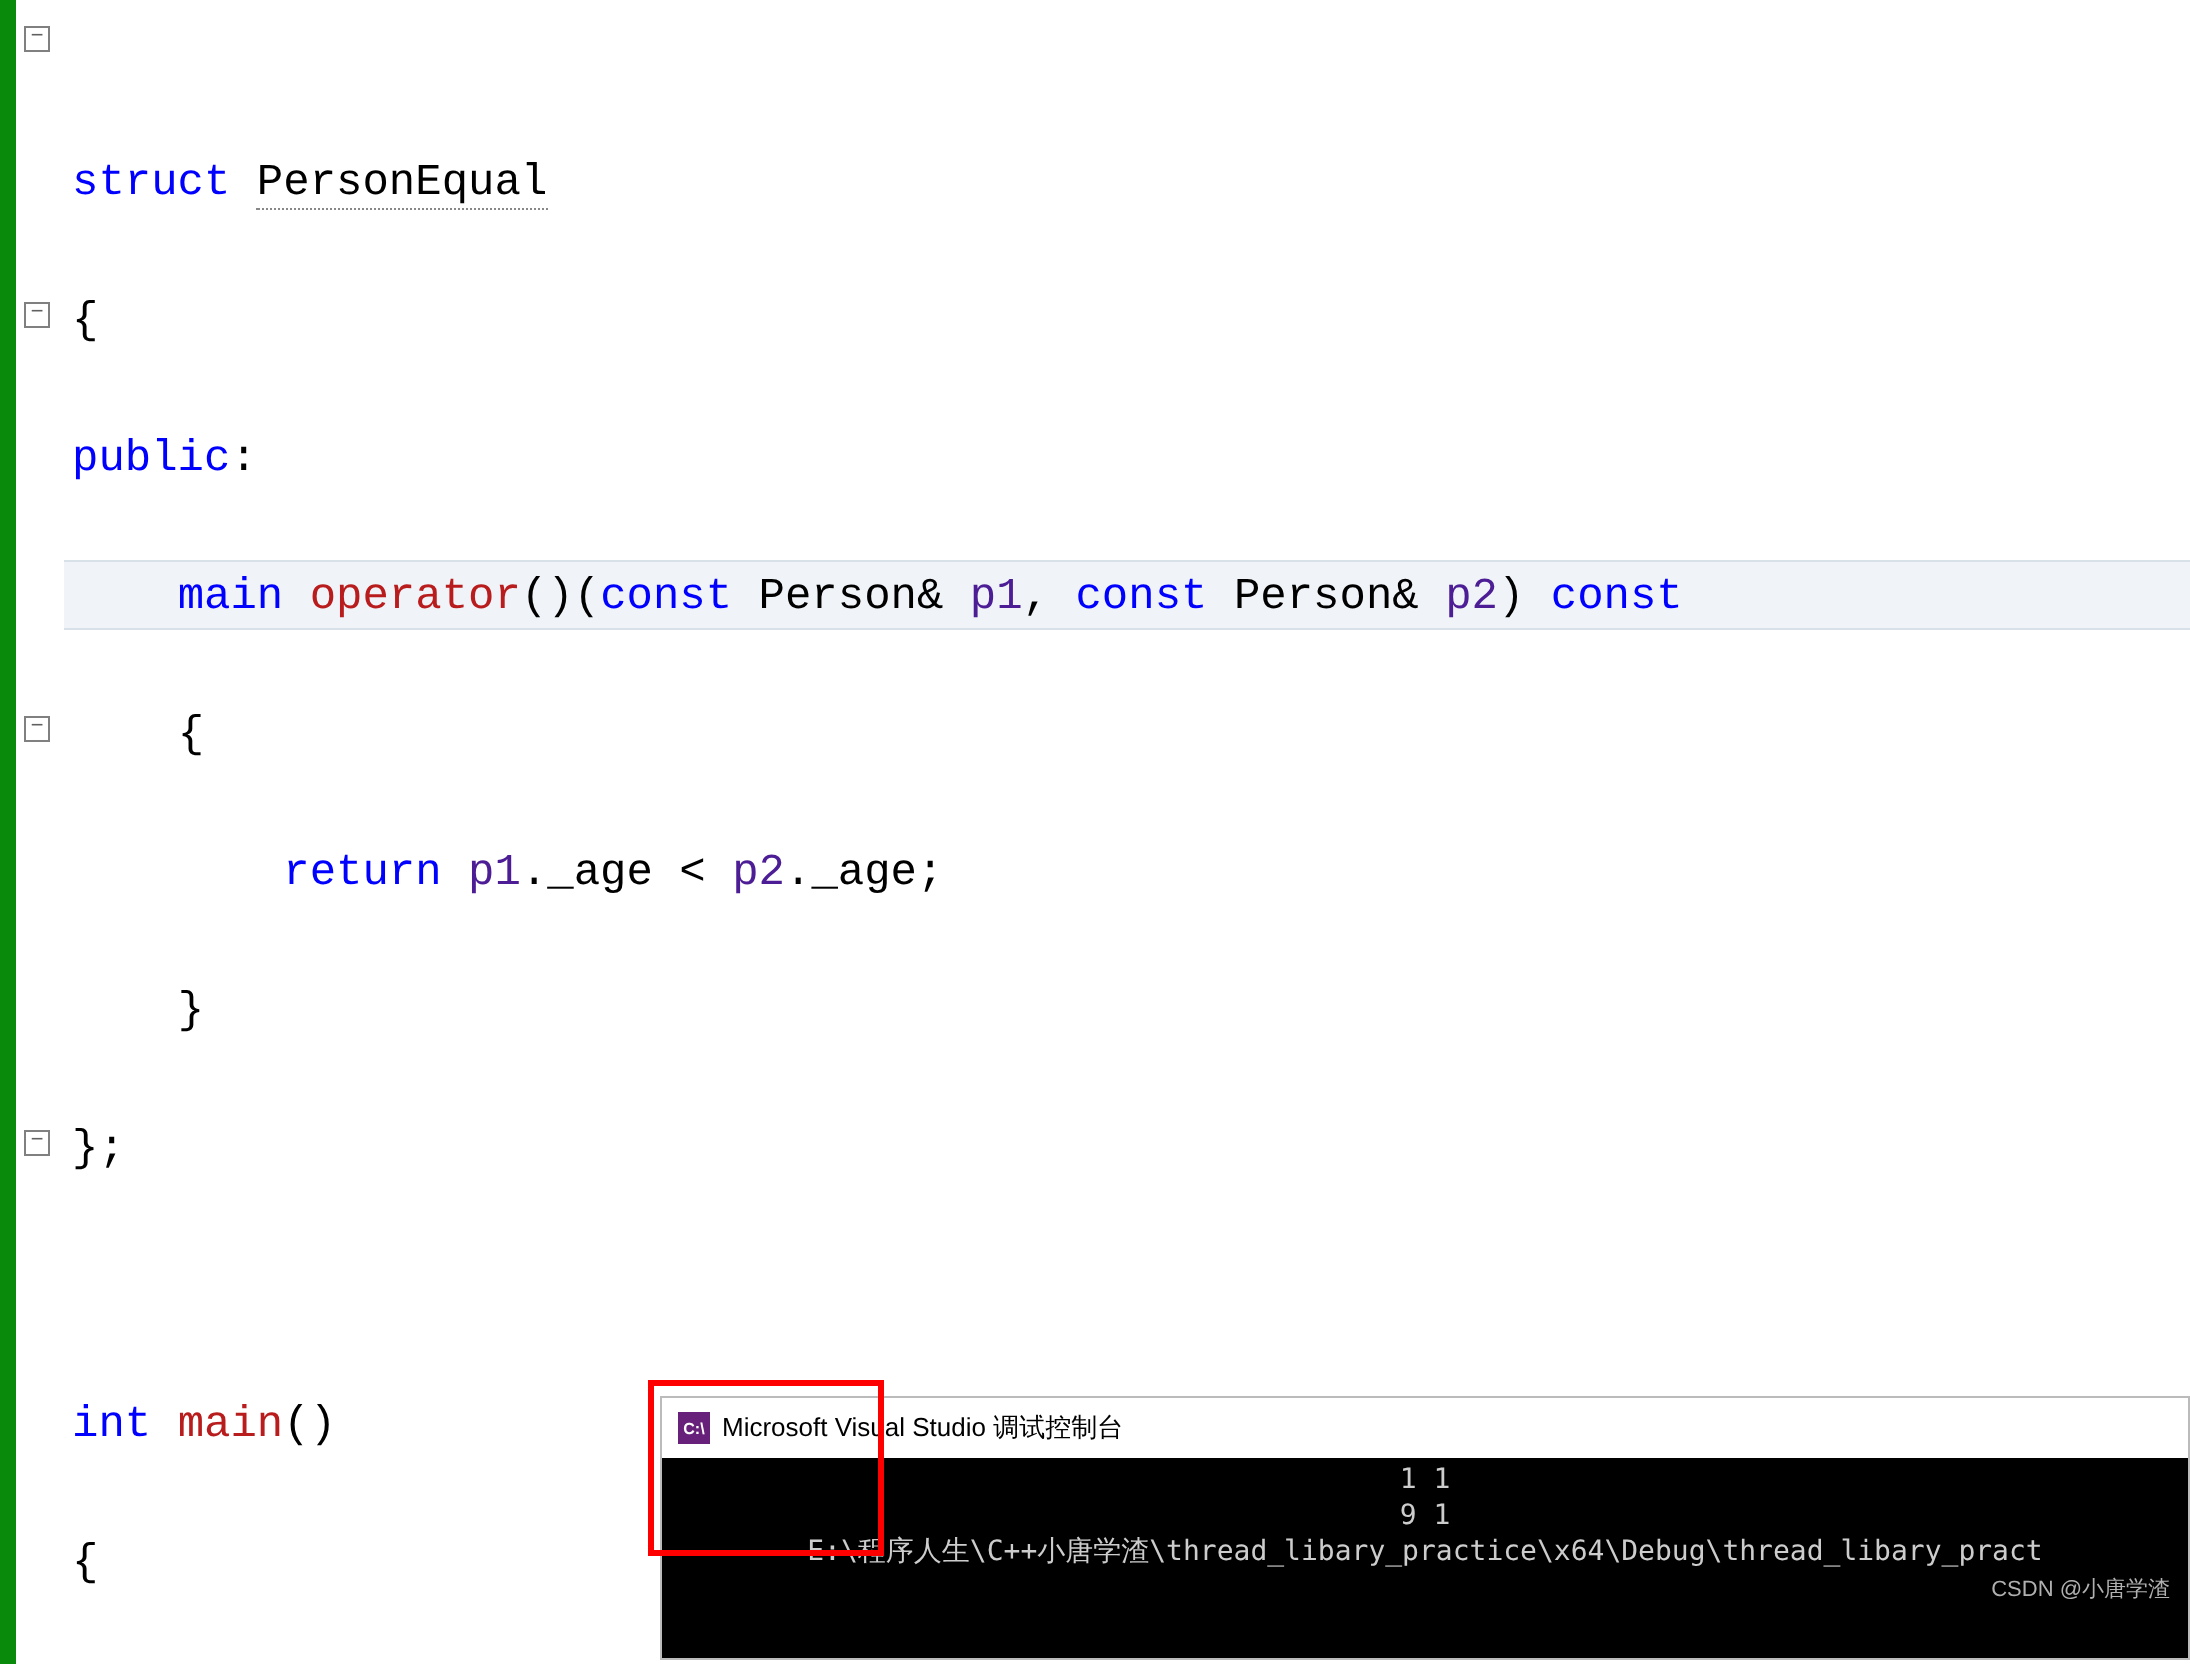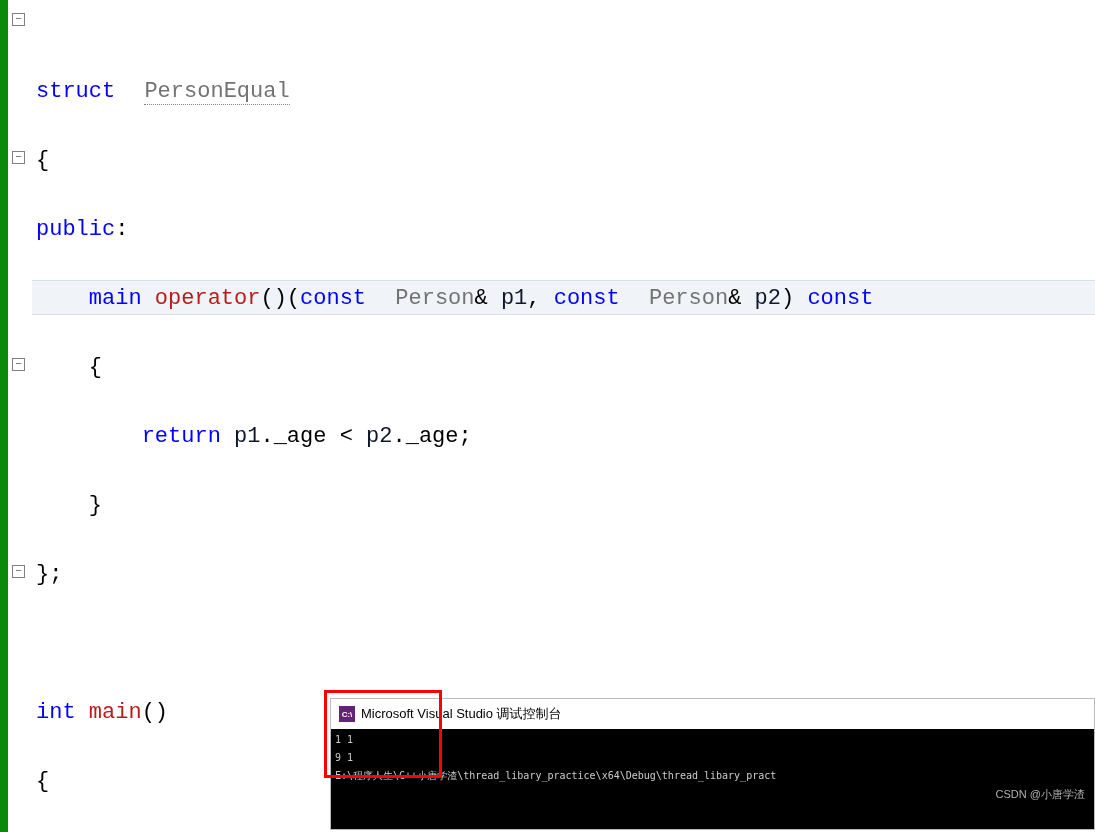--- a/index.html
+++ b/index.html
@@ -52,23 +52,23 @@
     position: absolute;
     left: -36px;
     right: 0;
     height: 34.5px;
     background: #f0f4f8;
     border-top: 1px solid #d8e0e8;
     border-bottom: 1px solid #d8e0e8;
     z-index: -1;
   }
   .kw { color: #0000ff; }
-  .type { color: #737373; margin-left: 16px; }
+  .type { color: #000000; }
   .func { color: #b91c1c; }
-  .param { color: #0f172a; }
+  .param { color: #4c1d95; }
   .dotline {
     border-bottom: 1px dotted #888;
   }
   
   .console-window {
     position: absolute;
     left: 330px;
     top: 698px;
     right: 0;
     background: #fff;
@@ -94,24 +94,25 @@
     align-items: center;
     justify-content: center;
     color: #fff;
     font-size: 8px;
     font-weight: bold;
   }
   .console-body {
     background: #000;
     color: #ccc;
     font-family: 'NSimSun', 'SimSun', Consolas, monospace;
-    font-size: 10px;
+    font-size: 14px;
     line-height: 18px;
     padding: 2px 4px;
     min-height: 100px;
+    text-align: center;
   }
   .console-body .out { color: #ccc; }
   .red-box {
     position: absolute;
     left: 324px;
     top: 690px;
     width: 118px;
     height: 88px;
     border: 3px solid #ff0000;
     z-index: 20;

